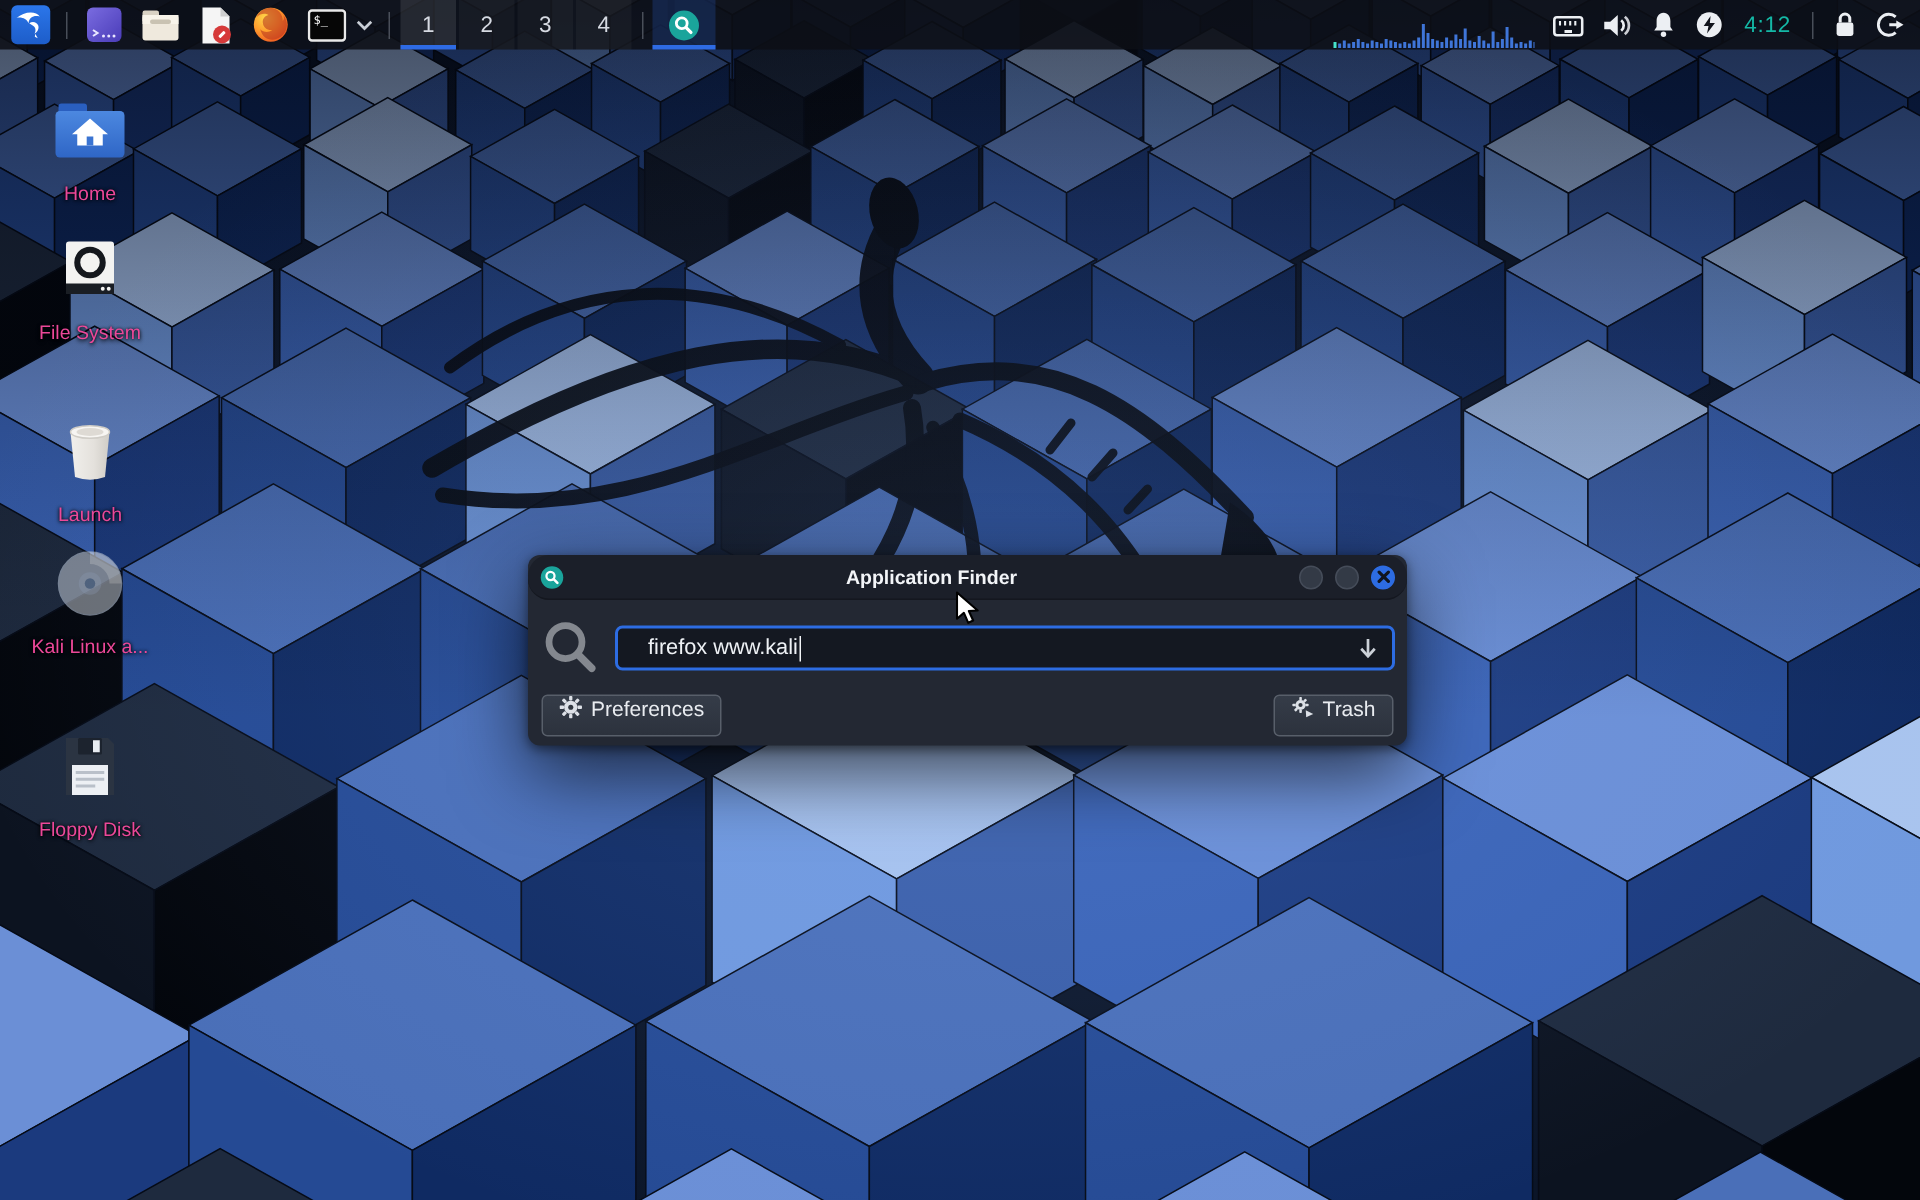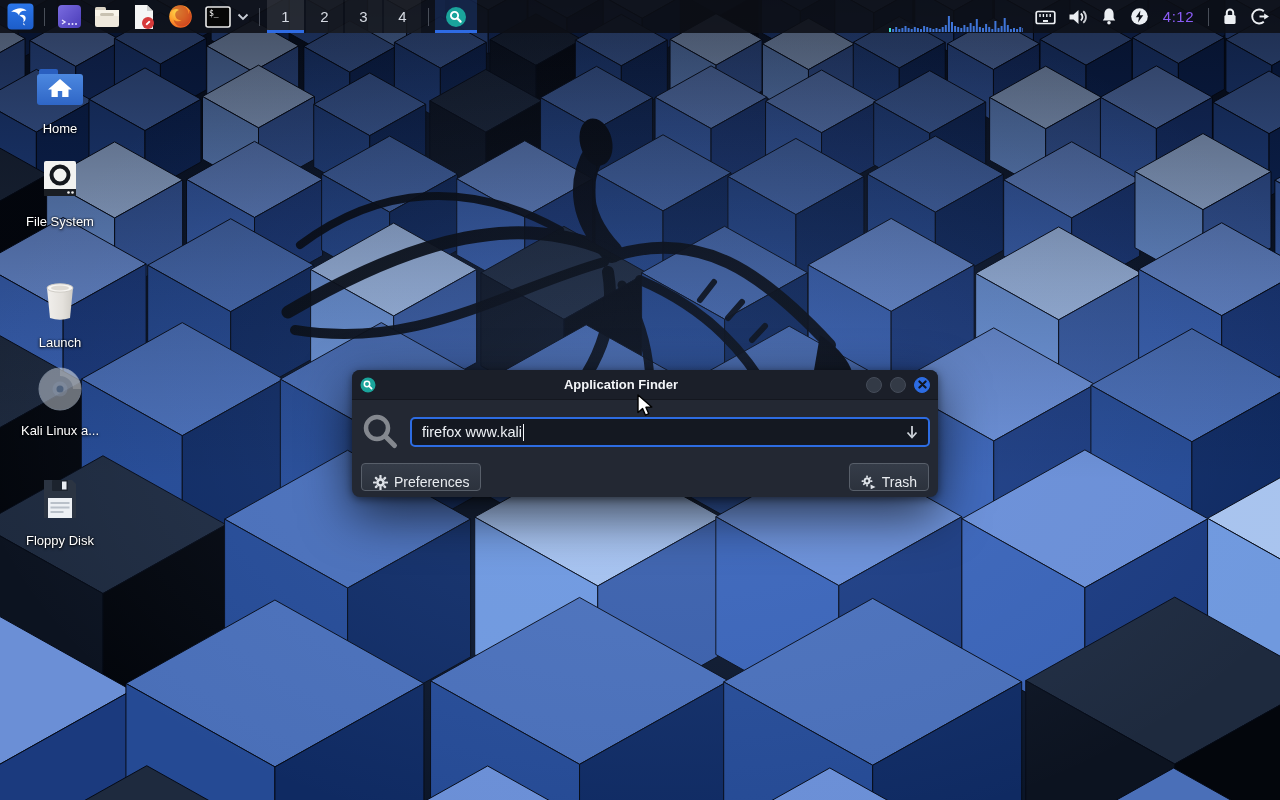--- a/index.html
+++ b/index.html
@@ -17,51 +17,51 @@
   .panel-sep { width:1px; height:18px; background:#6a707b; opacity:.65; margin:0 6px; }
   .pbtn { position:relative; height:33px; display:flex; align-items:center; justify-content:center;
     padding:0 6px; cursor:default; }
   .pbtn svg { display:block; }
   .menu-btn { padding:0 4px; margin-left:3px; }
   .ws-cell { width:37px; height:33px; display:flex; align-items:center; justify-content:center;
     color:#d6dae2; font-size:15px; background:rgba(255,255,255,0.04); margin:0 1px; position:relative; }
   .ws-cell.active { background:rgba(255,255,255,0.10); }
   .underline { position:absolute; left:0; right:0; bottom:0; height:3px; background:#2e6be4; }
   .task-btn { width:42px; background:rgba(46,107,228,0.22); position:relative; }
-  .clock { color:#8b5cf6; font-size:15px; padding:0 8px; letter-spacing:.5px; }
+  .clock { color:#14b8a6; font-size:15px; padding:0 8px; letter-spacing:.5px; }
   .cpu-graph { display:flex; align-items:flex-end; height:33px; padding-right:6px; }
 
   
   .desktop-icons { position:absolute; left:10px; top:55px; z-index:1; }
   .dicon { position:absolute; left:0; width:100px; height:104px; display:flex; flex-direction:column;
     align-items:center; justify-content:flex-start; cursor:default; }
   .dicon .art { height:52px; display:flex; align-items:center; justify-content:center; margin-top:6px; }
-  .dicon .lbl { margin-top:8px; color:#ffffff; font-size:13px; text-align:center; white-space:nowrap;
+  .dicon .lbl { margin-top:8px; color:#ec4899; font-size:13px; text-align:center; white-space:nowrap;
     text-shadow:0 1px 3px rgba(0,0,0,0.95), 0 0 2px rgba(0,0,0,0.8); }
 
   
   .dialog { position:absolute; left:352px; top:370px; width:586px; height:127px; z-index:5;
     background:#232833; border-radius:8px; box-shadow:0 18px 50px rgba(0,0,0,0.65), 0 2px 8px rgba(0,0,0,0.5);
     display:flex; flex-direction:column; overflow:hidden; }
   .titlebar { height:30px; background:#1b1f29; display:flex; align-items:center; padding:0 8px;
-    border-bottom:1px solid #14171f; flex:0 0 auto; }
+    border-bottom:1px solid #14171f; flex:0 0 auto;border-radius:14px; }
   .title-icon { flex:0 0 auto; }
   .title-text { flex:1; text-align:center; color:#f3f5f8; font-size:13px; font-weight:bold; }
   .win-controls { display:flex; gap:8px; align-items:center; }
   .win-circle { width:16px; height:16px; border-radius:50%; background:#333a46; border:1px solid #454c59;
     display:flex; align-items:center; justify-content:center; }
   .win-circle.close { background:#2d6ce2; border-color:#2d6ce2; }
   .dialog-body { display:flex; align-items:center; padding:12px 8px 0 8px; gap:6px; }
   .entry { position:relative; flex:1; height:30px; background:#141821; border:2px solid #2d6ce2;
-    border-radius:5px; display:flex; align-items:center; padding:0 30px 0 10px; }
+    border-radius:5px; display:flex; align-items:center; padding:0 30px 0 20px; }
   .entry-text { color:#eef1f5; font-size:14.5px; white-space:pre; }
   .caret { width:1.5px; height:17px; background:#f2f4f7; margin-left:1px; }
   .entry-arrow { position:absolute; right:9px; top:50%; transform:translateY(-50%); }
   .dialog-actions { display:flex; justify-content:space-between; align-items:center; padding:11px 9px 9px 9px; }
-  .gbtn { display:flex; align-items:flex-end; gap:6px; height:28px; padding:0 11px;
+  .gbtn { display:flex; align-items:flex-start; gap:6px; height:28px; padding:0 11px;
     background:linear-gradient(#353c48,#2c323d); border:1px solid #585f6a; border-radius:4px;
     color:#e9ecf0; font-size:14px; cursor:default; }
   .gbtn svg { display:block; }
 
   
   .cursor { position:absolute; left:637px; top:394px; z-index:20; pointer-events:none; }
 </style>
 </head>
 <body>
 
@@ -453,21 +453,21 @@
           <circle cx="23" cy="23" r="21" fill="#dfe6ef" opacity="0.75"></circle>
           <circle cx="23" cy="23" r="21" fill="none" stroke="#aebacb" stroke-width="1"></circle>
           <path d="M23,2 A21,21 0 0 1 44,23 L36,23 A13,13 0 0 0 23,10 Z" fill="#ffffff" opacity="0.5"></path>
           <circle cx="23" cy="23" r="7.5" fill="#b8c3d4"></circle>
           <circle cx="23" cy="23" r="3.5" fill="#6f86a6"></circle>
         </svg>
       </div>
       <div class="lbl">Kali Linux a...</div>
     </div>
 
-    <div class="dicon" style="top:412px">
+    <div class="dicon" style="top:424px">
       <div class="art">
         <svg width="42" height="44" viewBox="0 0 42 44">
           <path d="M5,3 L33,3 L37,7 L37,41 L5,41 Z" fill="#2b3442"></path>
           <rect x="13" y="3" width="16" height="11" rx="1" fill="#1c232e"></rect>
           <rect x="23" y="4.5" width="4.5" height="8" fill="#e8ecf1"></rect>
           <rect x="9" y="21" width="24" height="20" fill="#edf0f4"></rect>
           <rect x="11.5" y="25" width="19" height="2" fill="#b9c0c9"></rect>
           <rect x="11.5" y="29.5" width="19" height="2" fill="#b9c0c9"></rect>
           <rect x="11.5" y="34" width="13" height="2" fill="#b9c0c9"></rect>
         </svg>

